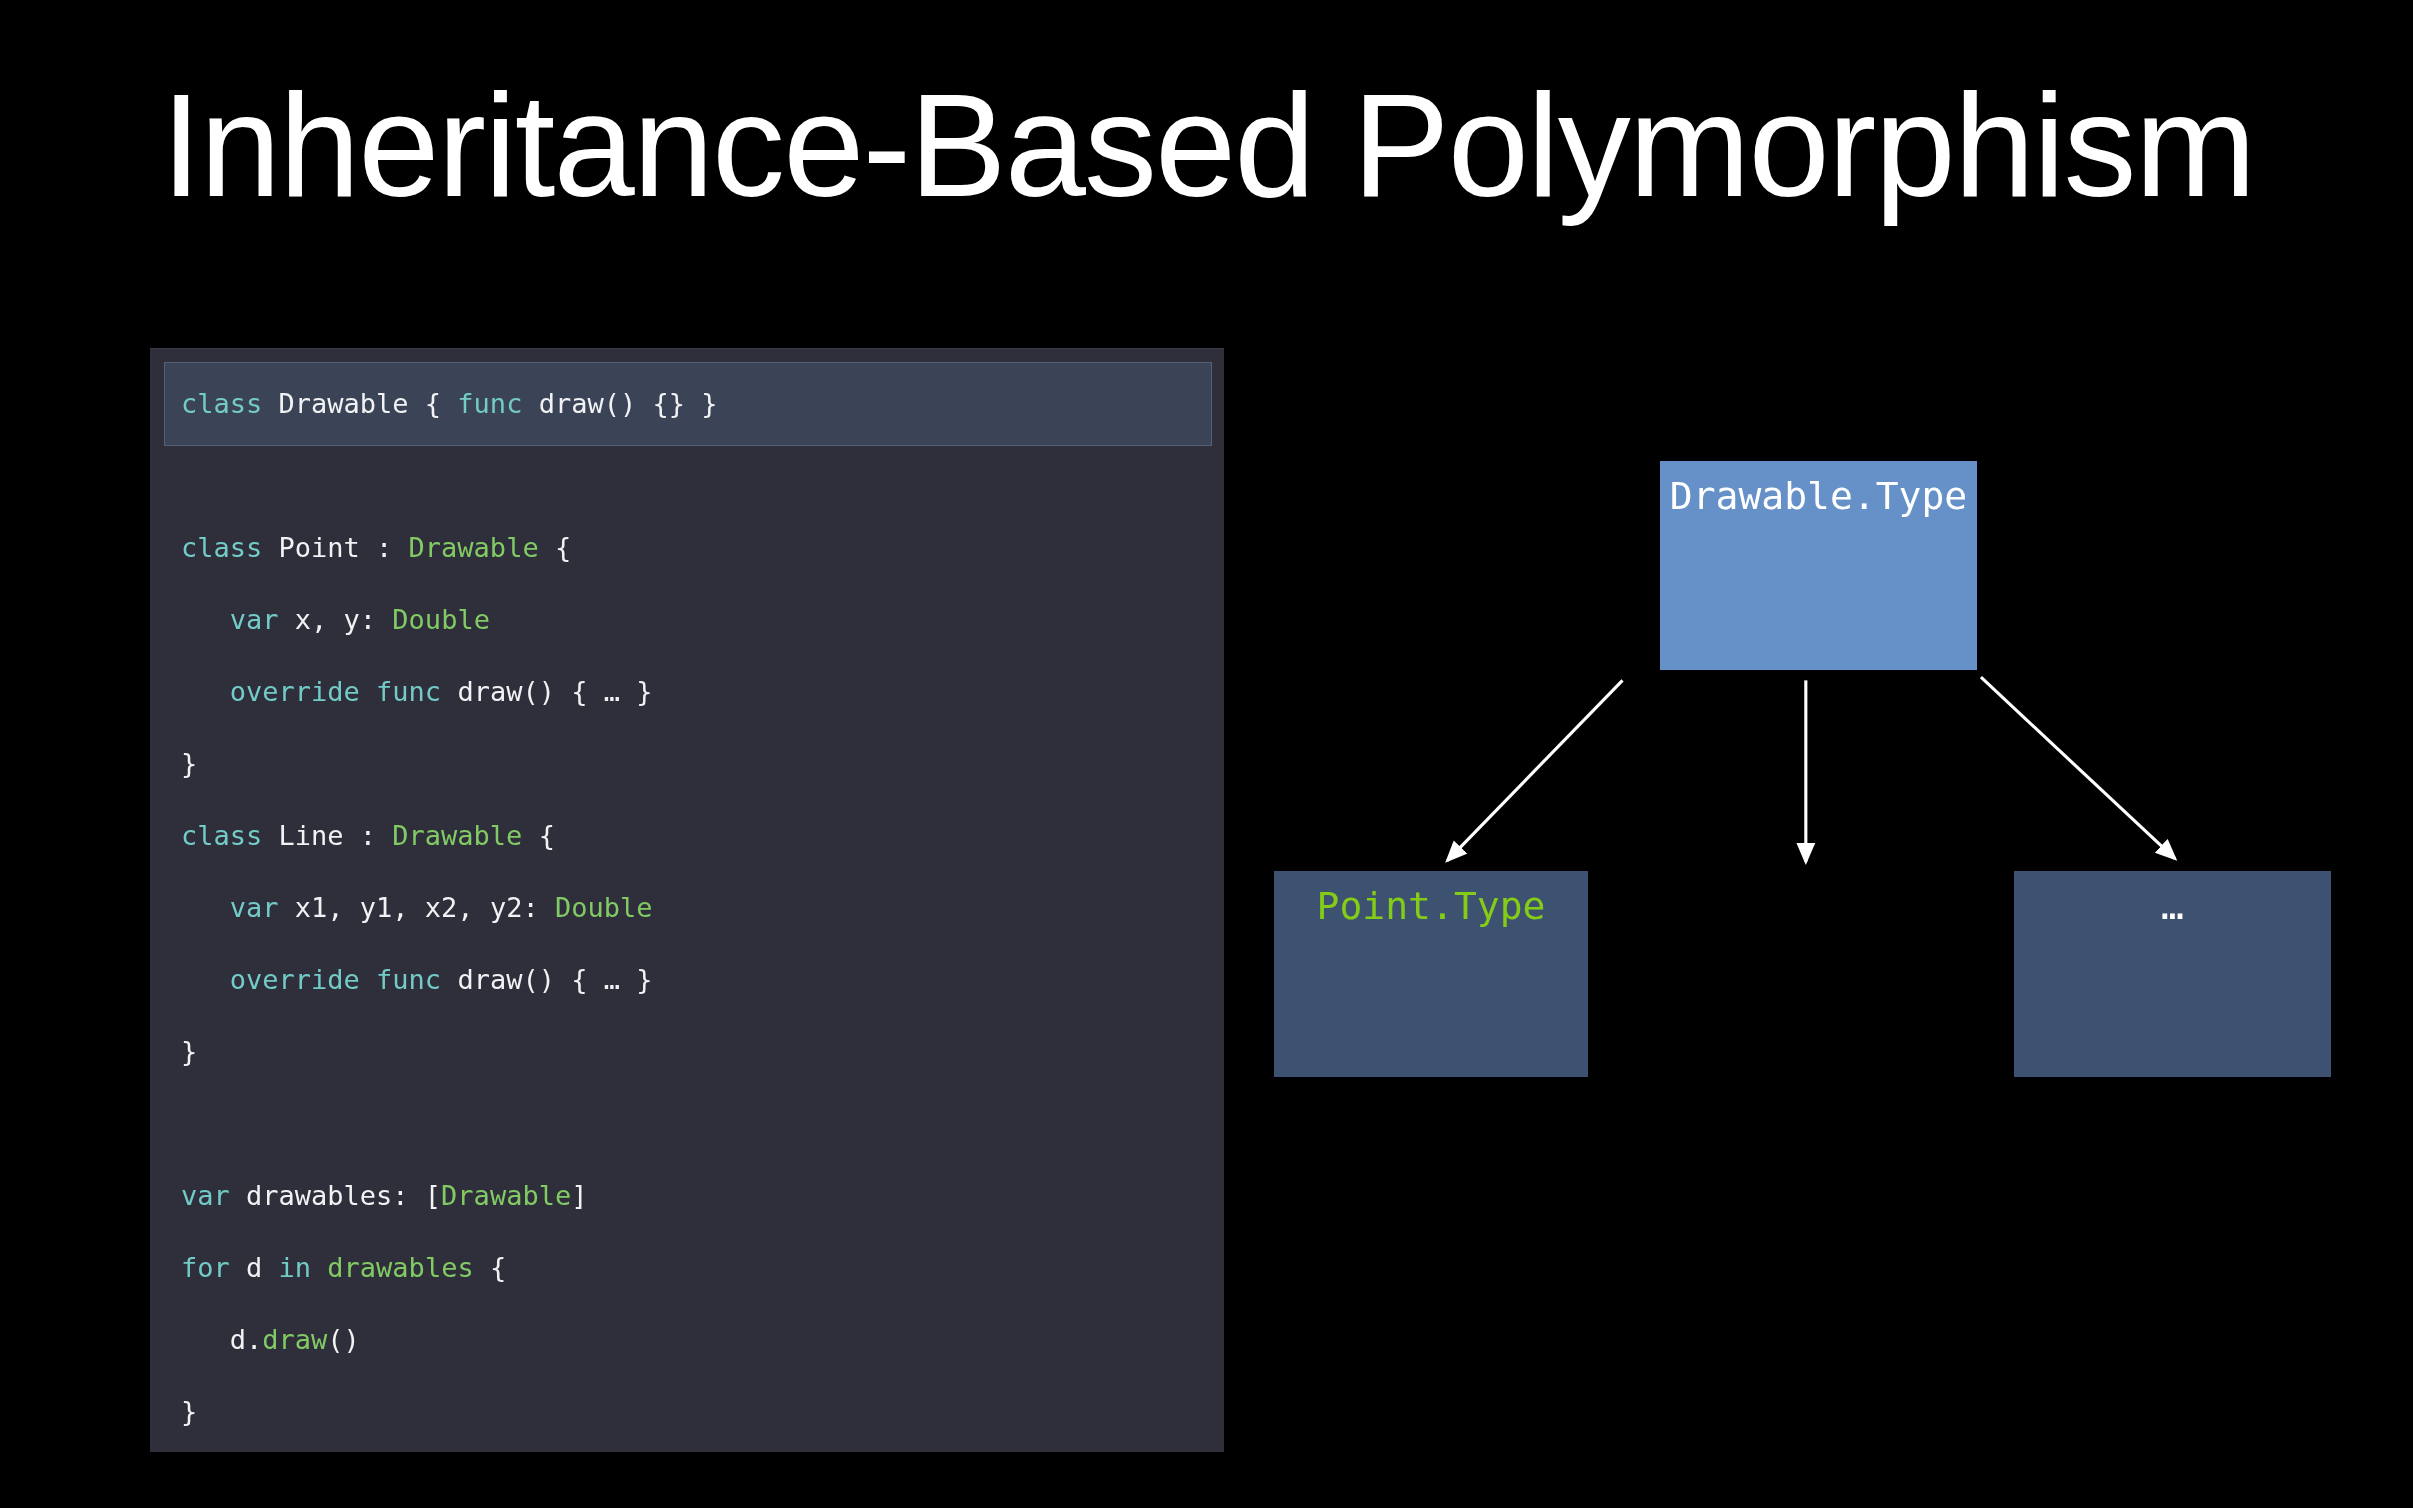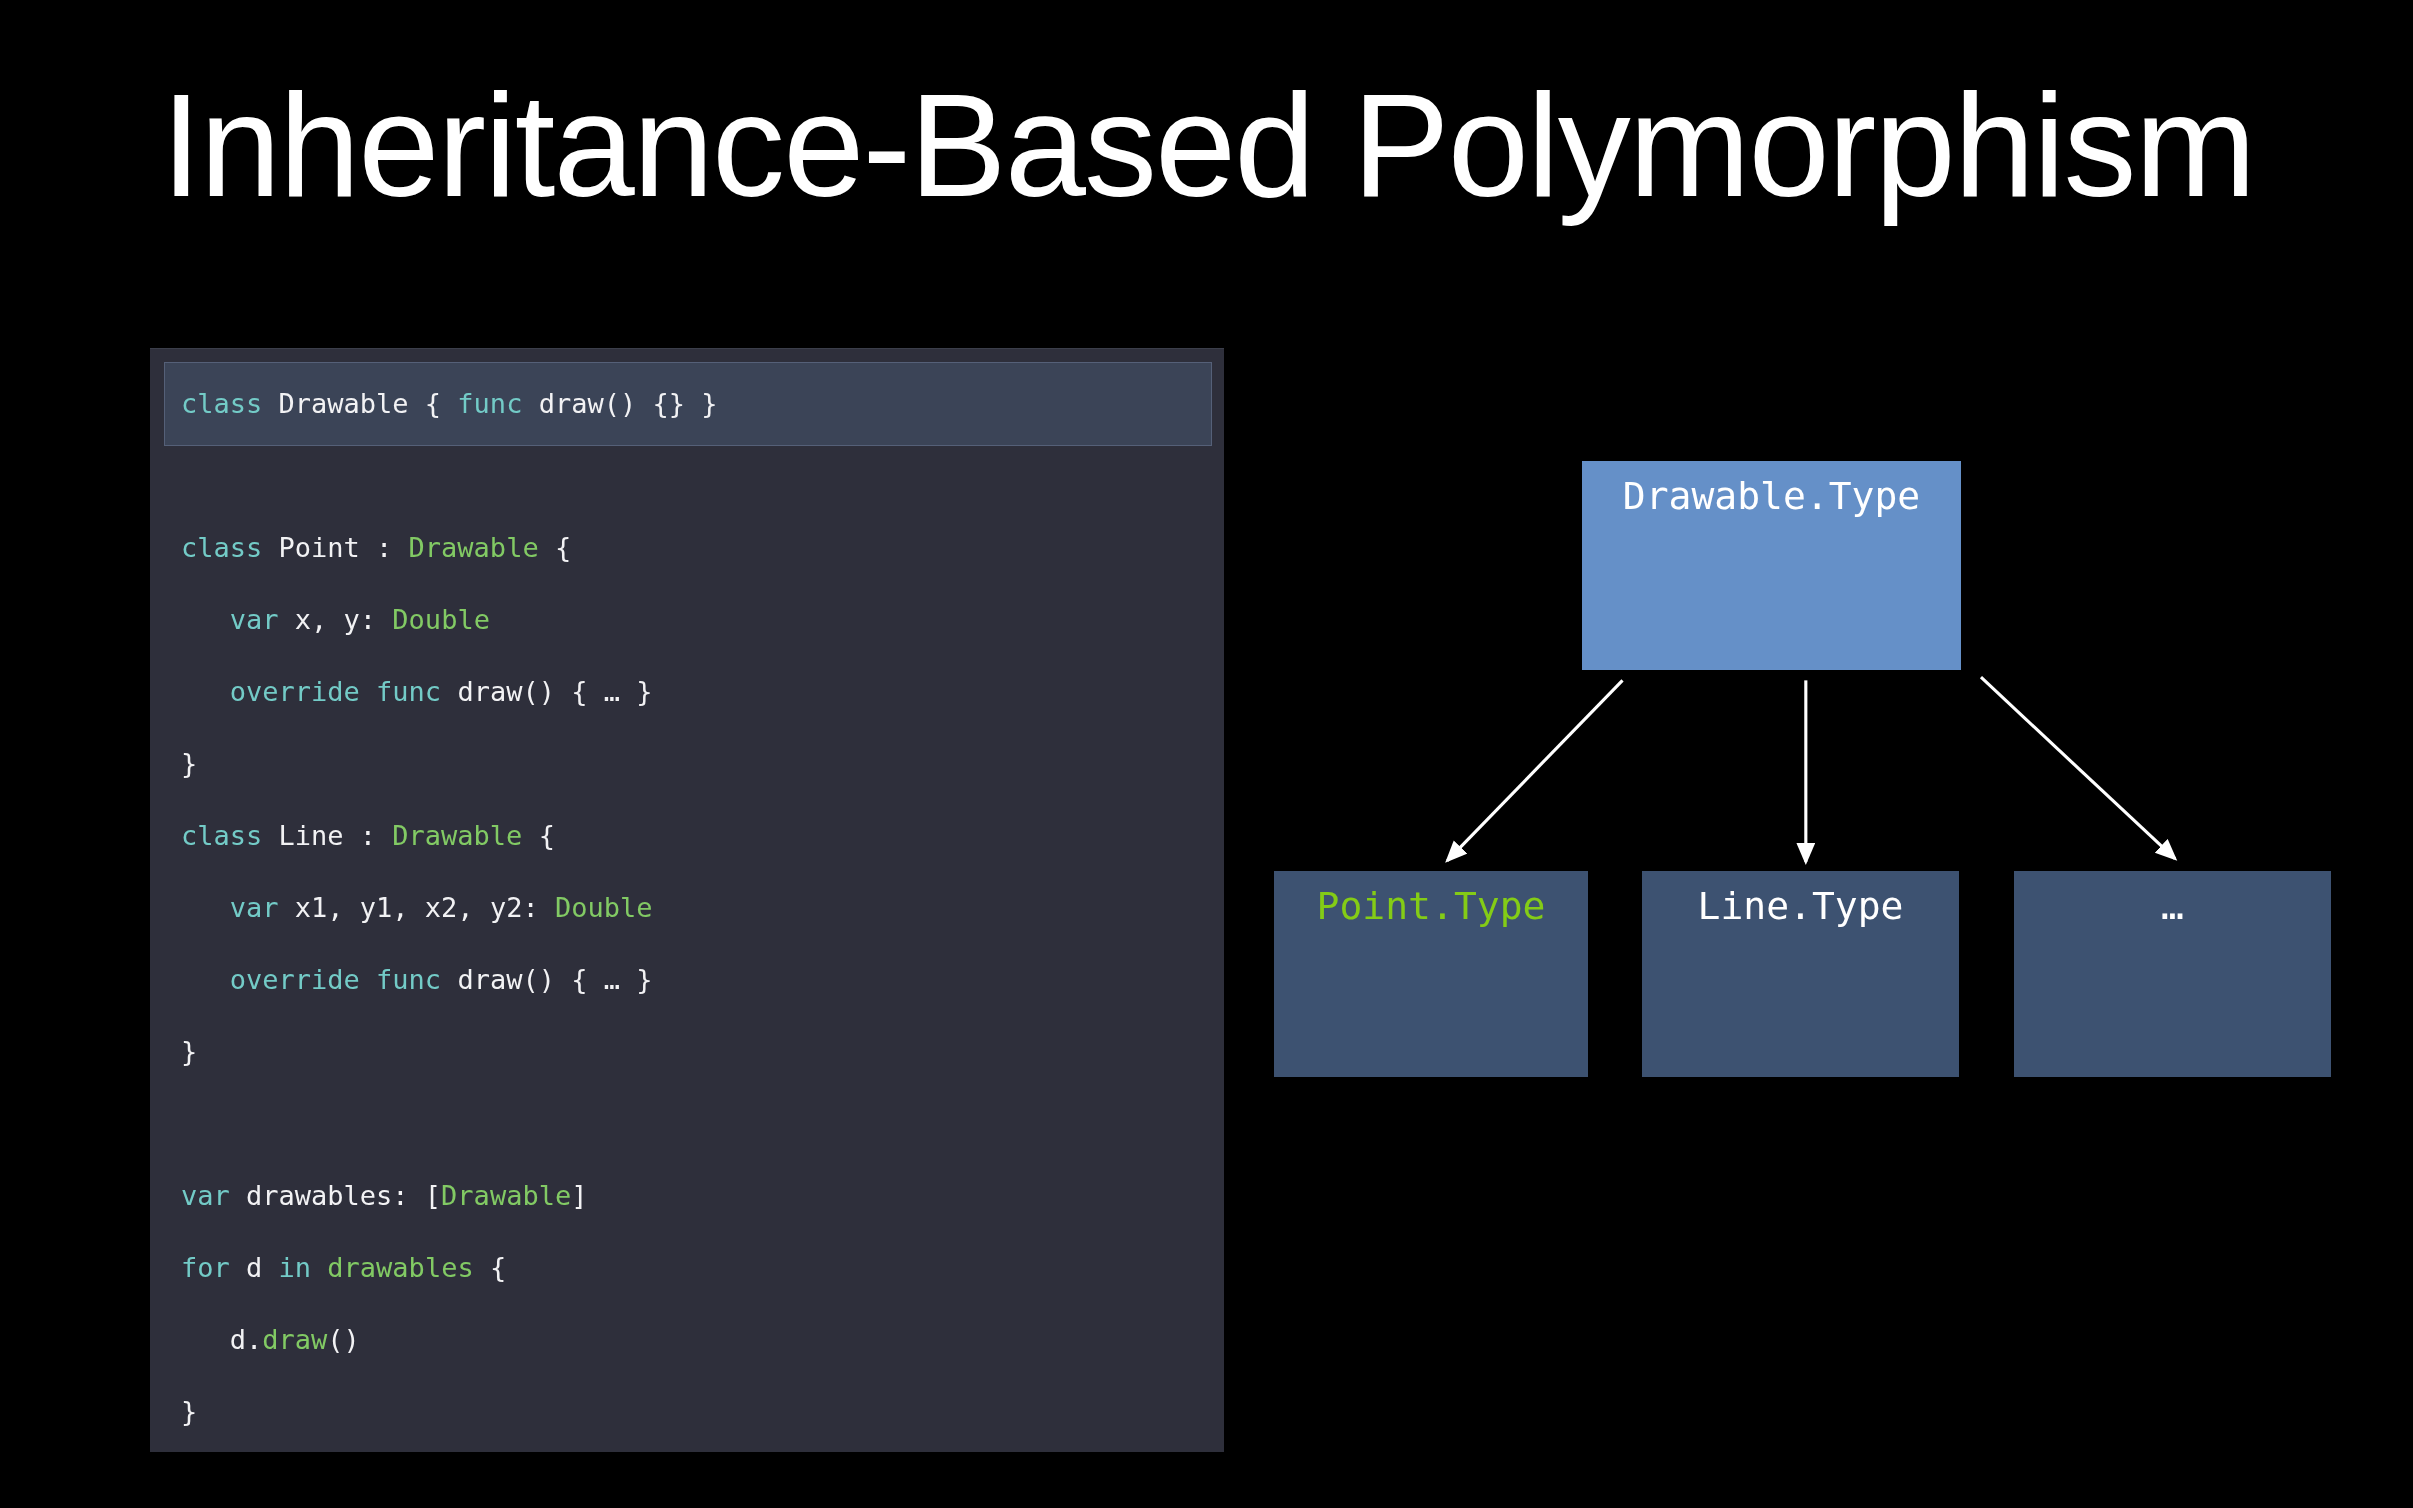--- a/index.html
+++ b/index.html
@@ -11,21 +11,21 @@
   .code-panel{position:absolute;left:150px;top:348px;width:1074px;height:1104px;
               background:#2e2f3b;border-top:1.9px solid #3b3e4a;box-sizing:border-box;}
   .code-highlight{position:absolute;left:14px;top:13.2px;width:1048px;height:84px;
                   background:#3b4457;border:1.9px solid #556078;box-sizing:border-box;}
   .code{position:absolute;left:31px;top:19px;margin:0;font-size:27px;line-height:72px;
         font-family:"DejaVu Sans Mono",monospace;}
   .code-line{height:72px;white-space:pre;}
   .diagram{position:absolute;left:0;top:0;width:2413px;height:1508px;}
   .tbox{position:absolute;color:#ffffff;font-size:38px;text-align:center;
         padding-top:12.6px;box-sizing:border-box;}
-  #box-root{left:1582px;top:461px;width:379px;height:209px;background:#6590c8;}
+  #box-root{left:1660px;top:461px;width:317px;height:209px;background:#6590c8;}
   #box-point{left:1274px;top:871px;width:314px;height:206px;background:#3d5271;}
   #box-line{left:1642px;top:871px;width:317px;height:206px;background:#3d5271;}
   #box-etc{left:2014px;top:871px;width:317px;height:206px;background:#3d5271;}
   .arrows{position:absolute;left:1257px;top:654px;width:1006px;height:226px;}
   .arrows line{stroke:#ffffff;stroke-width:5;}
 </style>
 </head>
 <body>
 
 <div class="slide" style="background: rgb(0, 0, 0);">
@@ -49,22 +49,19 @@
       <line x1="873" y1="42" x2="873" y2="331" marker-end="url(#ah)" style="stroke: rgb(255, 255, 255);"></line>
       <line x1="1152" y1="37" x2="1461" y2="326" marker-end="url(#ah)" style="stroke: rgb(255, 255, 255);"></line>
     </svg>
 
     <div class="tbox" id="box-root" style="background: rgb(101, 144, 200); color: rgb(255, 255, 255);">
       <span>Drawable.Type</span>
     </div>
     <div class="tbox" id="box-point" style="background: rgb(61, 82, 113); color: #84cc16;">
       <span>Point.Type</span>
     </div>
-    <div class="tbox" id="box-line" style="background: rgb(61, 82, 113); color: rgb(255, 255, 255);">
-      <span>Line.Type</span>
-    </div>
     <div class="tbox" id="box-etc" style="background: rgb(61, 82, 113); color: rgb(255, 255, 255);">
       <span>…</span>
     </div>
 
   </div>
 </div>
 
 
 </body></html>

